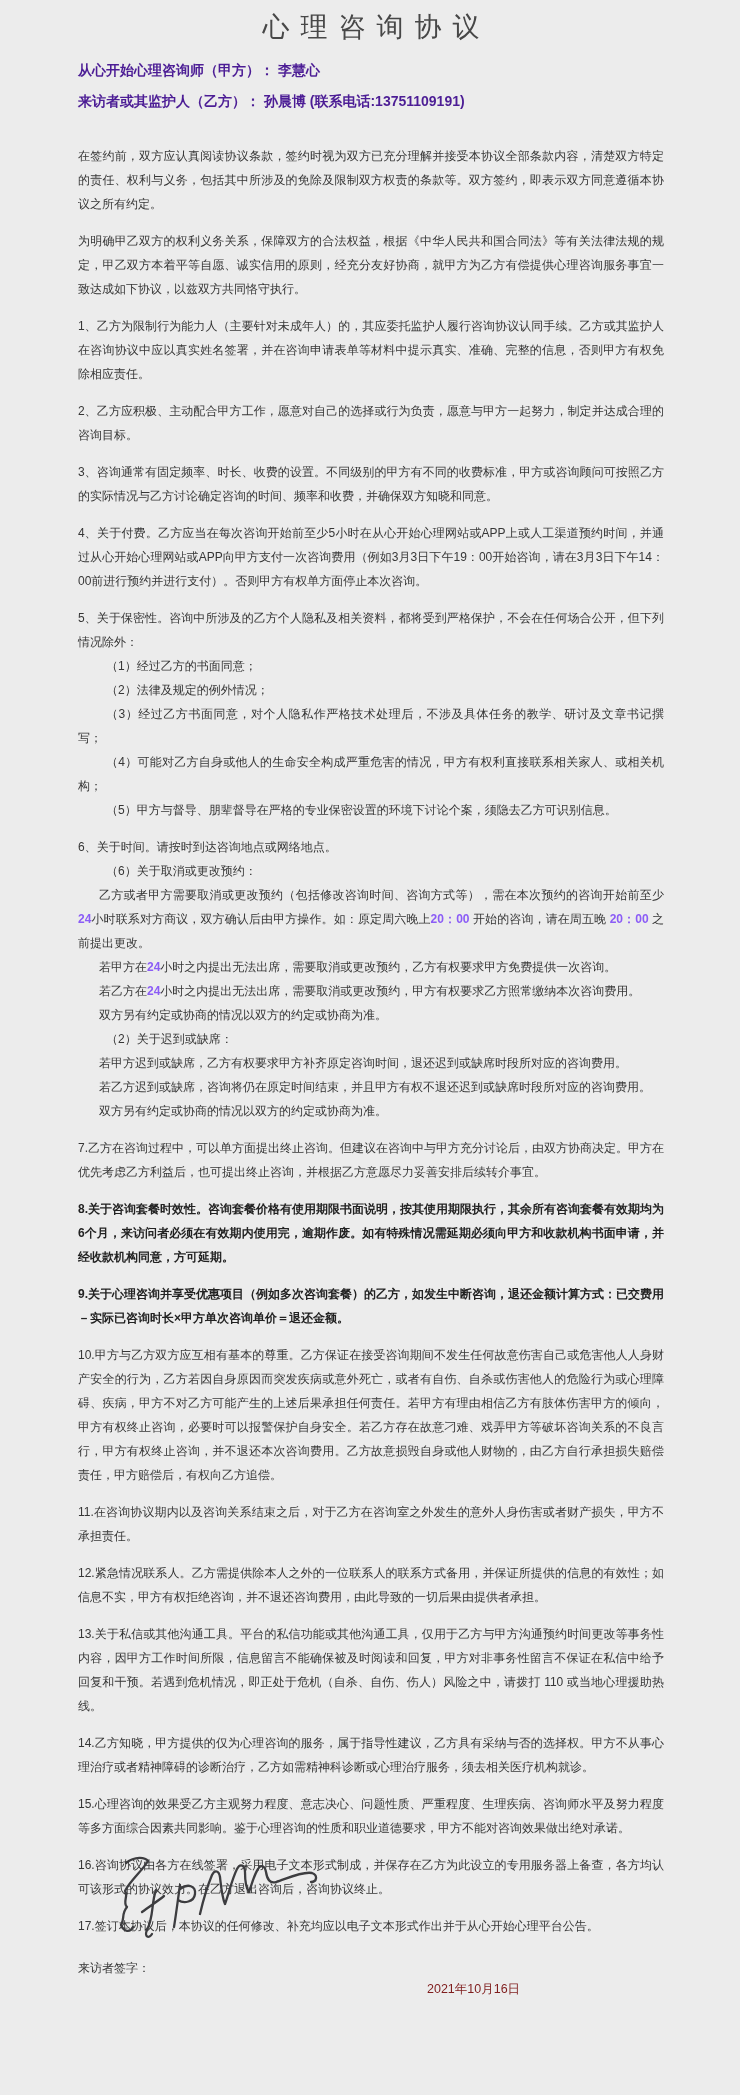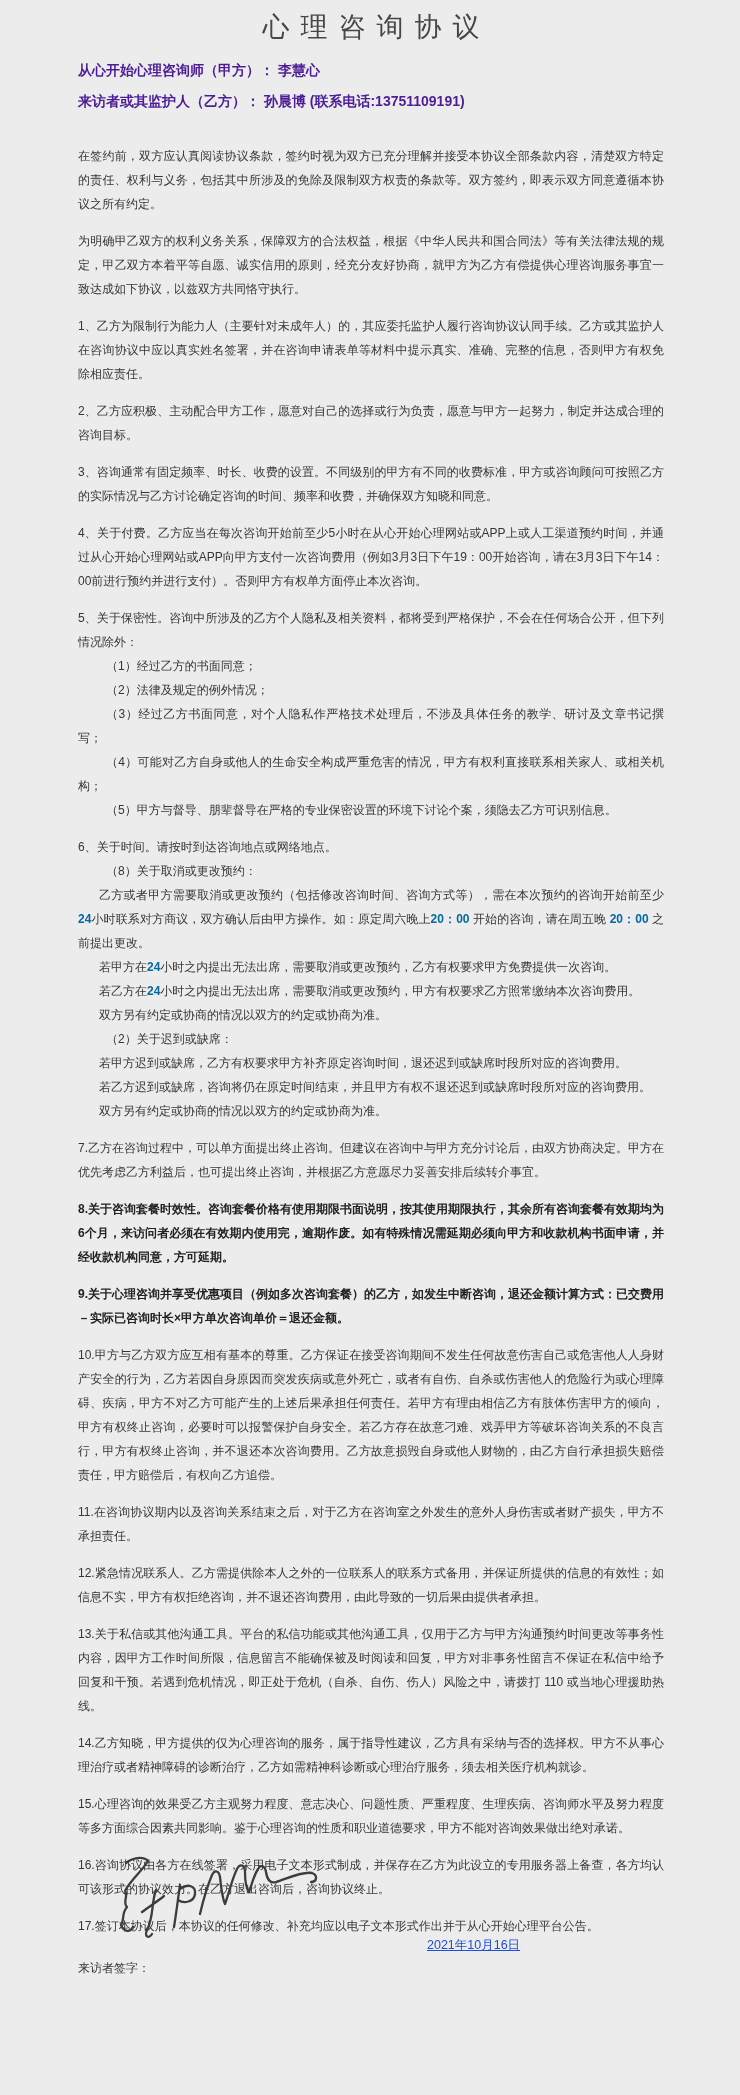--- a/index.html
+++ b/index.html
@@ -23,27 +23,27 @@
     line-height: 25px; margin: 0 0 6px 0;
   }
   .party.mb12 { margin-bottom: 30px; }
   .para {
     font-size: 12px; line-height: 24px;
     margin: 0 0 13px 0;
     text-align: justify;
   }
   .para div { text-align: justify; }
   .boldsec { font-weight: 700; color: #222; }
-  b.num { color: #0369a1; }
+  b.num { color: #8b5cf6; }
   .ind1 { text-indent: 28px; }
   .ind2 { text-indent: 21px; }
   .sign-label { font-size: 12px; line-height: 24px; margin: 18px 0 0 0; }
   .signature-wrap { position: absolute; left: 116px; top: 1848px; width: 212px; height: 94px; }
   .signature-wrap svg { display: block; width: 212px; height: 94px; }
-  .doc-date { position: absolute; left: 427px; top: 1937px; font-size: 12.5px; color: #1d4ed8; text-decoration: underline; }
+  .doc-date { position: absolute; left: 427px; top: 1981px; font-size: 12.5px; color: #7f1d1d; }
 </style>
 </head>
 <body>
 
 <div class="doc">
   <h1 class="title">心理咨询协议</h1>
 
   <p class="party">从心开始心理咨询师（甲方）： 李慧心</p>
   <p class="party mb12">来访者或其监护人（乙方）： 孙晨博 (联系电话:13751109191)</p>
 
@@ -59,21 +59,21 @@
     <div>5、关于保密性。咨询中所涉及的乙方个人隐私及相关资料，都将受到严格保护，不会在任何场合公开，但下列情况除外：</div>
     <div class="ind1">（1）经过乙方的书面同意；</div>
     <div class="ind1">（2）法律及规定的例外情况；</div>
     <div class="ind1">（3）经过乙方书面同意，对个人隐私作严格技术处理后，不涉及具体任务的教学、研讨及文章书记撰写；</div>
     <div class="ind1">（4）可能对乙方自身或他人的生命安全构成严重危害的情况，甲方有权利直接联系相关家人、或相关机构；</div>
     <div class="ind1">（5）甲方与督导、朋辈督导在严格的专业保密设置的环境下讨论个案，须隐去乙方可识别信息。</div>
   </div>
 
   <div class="para">
     <div>6、关于时间。请按时到达咨询地点或网络地点。</div>
-    <div class="ind1">（8）关于取消或更改预约：</div>
+    <div class="ind1">（6）关于取消或更改预约：</div>
     <div class="ind2"><span>乙方或者甲方需要取消或更改预约（包括修改咨询时间、咨询方式等），需在本次预约的咨询开始前至少</span><b class="num">24</b><span>小时联系对方商议，双方确认后由甲方操作。如：原定周六晚上</span><b class="num">20：00</b><span> 开始的咨询，请在周五晚 </span><b class="num">20：00</b><span> 之前提出更改。</span></div>
     <div class="ind2"><span>若甲方在</span><b class="num">24</b><span>小时之内提出无法出席，需要取消或更改预约，乙方有权要求甲方免费提供一次咨询。</span></div>
     <div class="ind2"><span>若乙方在</span><b class="num">24</b><span>小时之内提出无法出席，需要取消或更改预约，甲方有权要求乙方照常缴纳本次咨询费用。</span></div>
     <div class="ind2">双方另有约定或协商的情况以双方的约定或协商为准。</div>
     <div class="ind1">（2）关于迟到或缺席：</div>
     <div class="ind2">若甲方迟到或缺席，乙方有权要求甲方补齐原定咨询时间，退还迟到或缺席时段所对应的咨询费用。</div>
     <div class="ind2">若乙方迟到或缺席，咨询将仍在原定时间结束，并且甲方有权不退还迟到或缺席时段所对应的咨询费用。</div>
     <div class="ind2">双方另有约定或协商的情况以双方的约定或协商为准。</div>
   </div>
 

